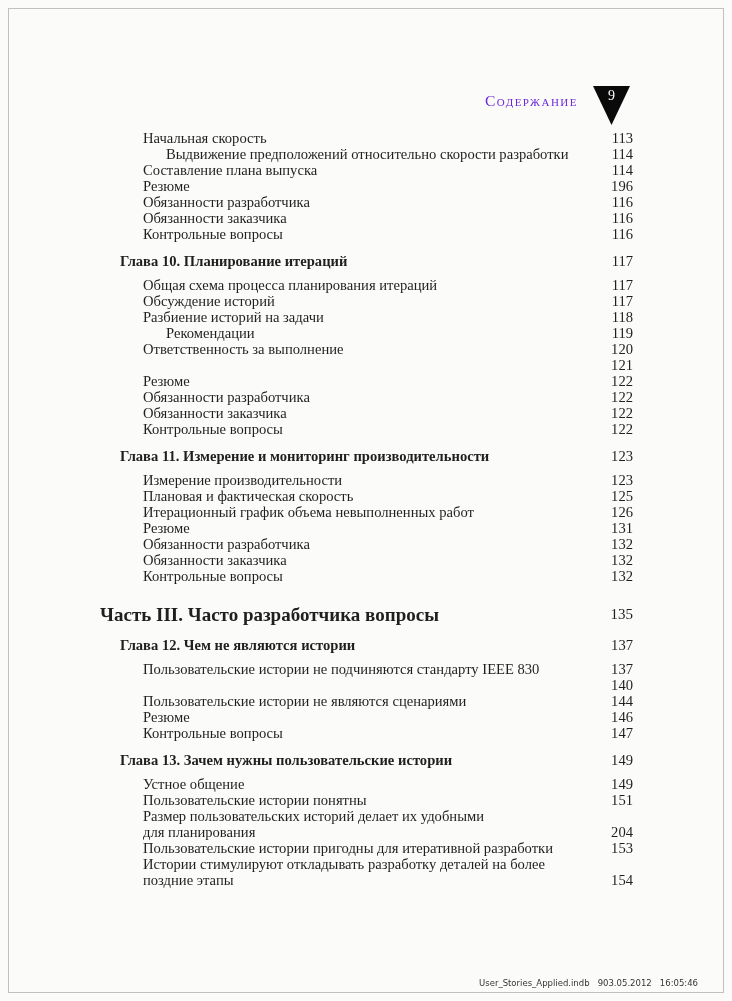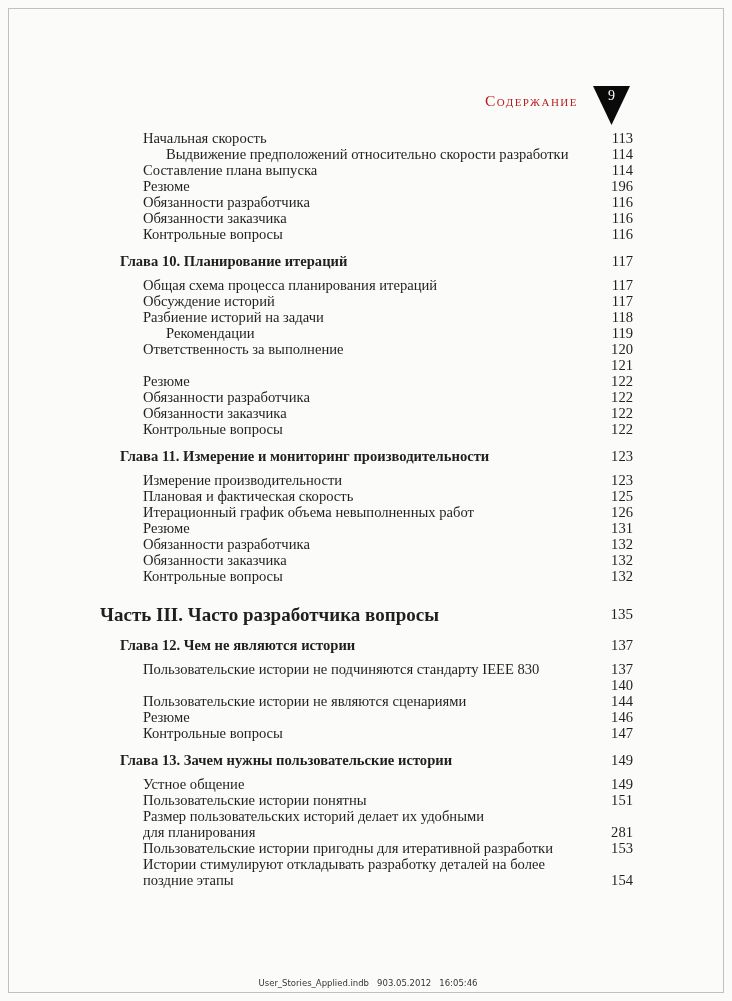--- a/index.html
+++ b/index.html
@@ -14,21 +14,21 @@
   .page-border {
     position:absolute; inset:8px;
     border:1px solid #c1c0bd;
     pointer-events:none;
   }
   .header-title {
     position:absolute; top:92px; right:154px;
     font-variant:small-caps;
     letter-spacing:1.5px;
     font-size:15.5px;
-    color:#b91c1c;
+    color:#6d28d9;
   }
   .page-marker {
     position:absolute; left:593px; top:86px;
     width:37px; height:39px;
     background:#0a0a0a;
     clip-path:polygon(0 0, 100% 0, 50% 100%);
     color:#ffffff;
     text-align:center;
     font-size:14px;
     padding-top:2px;
@@ -48,22 +48,22 @@
   .row.sub  .t { padding-left:66px; }
   .row.chapter { font-weight:700; margin-top:11px; margin-bottom:8px; }
   .row.chapter .t { padding-left:20px; }
   .row.part {
     font-weight:700; font-size:19px;
     height:23px; line-height:23px;
     margin-top:19px; margin-bottom:10px;
   }
   .row.part .pg { font-size:15px; }
   .footer {
-    position:absolute; left:47px; right:43px; top:978px;
-    display:flex; justify-content:center;
+    position:absolute; left:47px; right:34px; top:978px;
+    display:flex; justify-content:flex-end;
     font-family:"DejaVu Sans", sans-serif;
     font-size:8.5px;
     color:#353535;
   }
   .footer span { white-space:pre; }
 </style>
 </head>
 <body>
 
 <div class="page">
@@ -255,21 +255,21 @@
         <span class="pg">151</span>
       </div>
       <div class="row item">
         <span class="t">Размер пользовательских историй делает их удобными</span>
         <span class="sp"></span>
         <span class="pg"></span>
       </div>
       <div class="row item">
         <span class="t">для планирования</span>
         <span class="sp"></span>
-        <span class="pg">281</span>
+        <span class="pg">204</span>
       </div>
       <div class="row item">
         <span class="t">Пользовательские истории пригодны для итеративной разработки</span>
         <span class="sp"></span>
         <span class="pg">153</span>
       </div>
       <div class="row item">
         <span class="t">Истории стимулируют откладывать разработку деталей на более</span>
         <span class="sp"></span>
         <span class="pg"></span>

